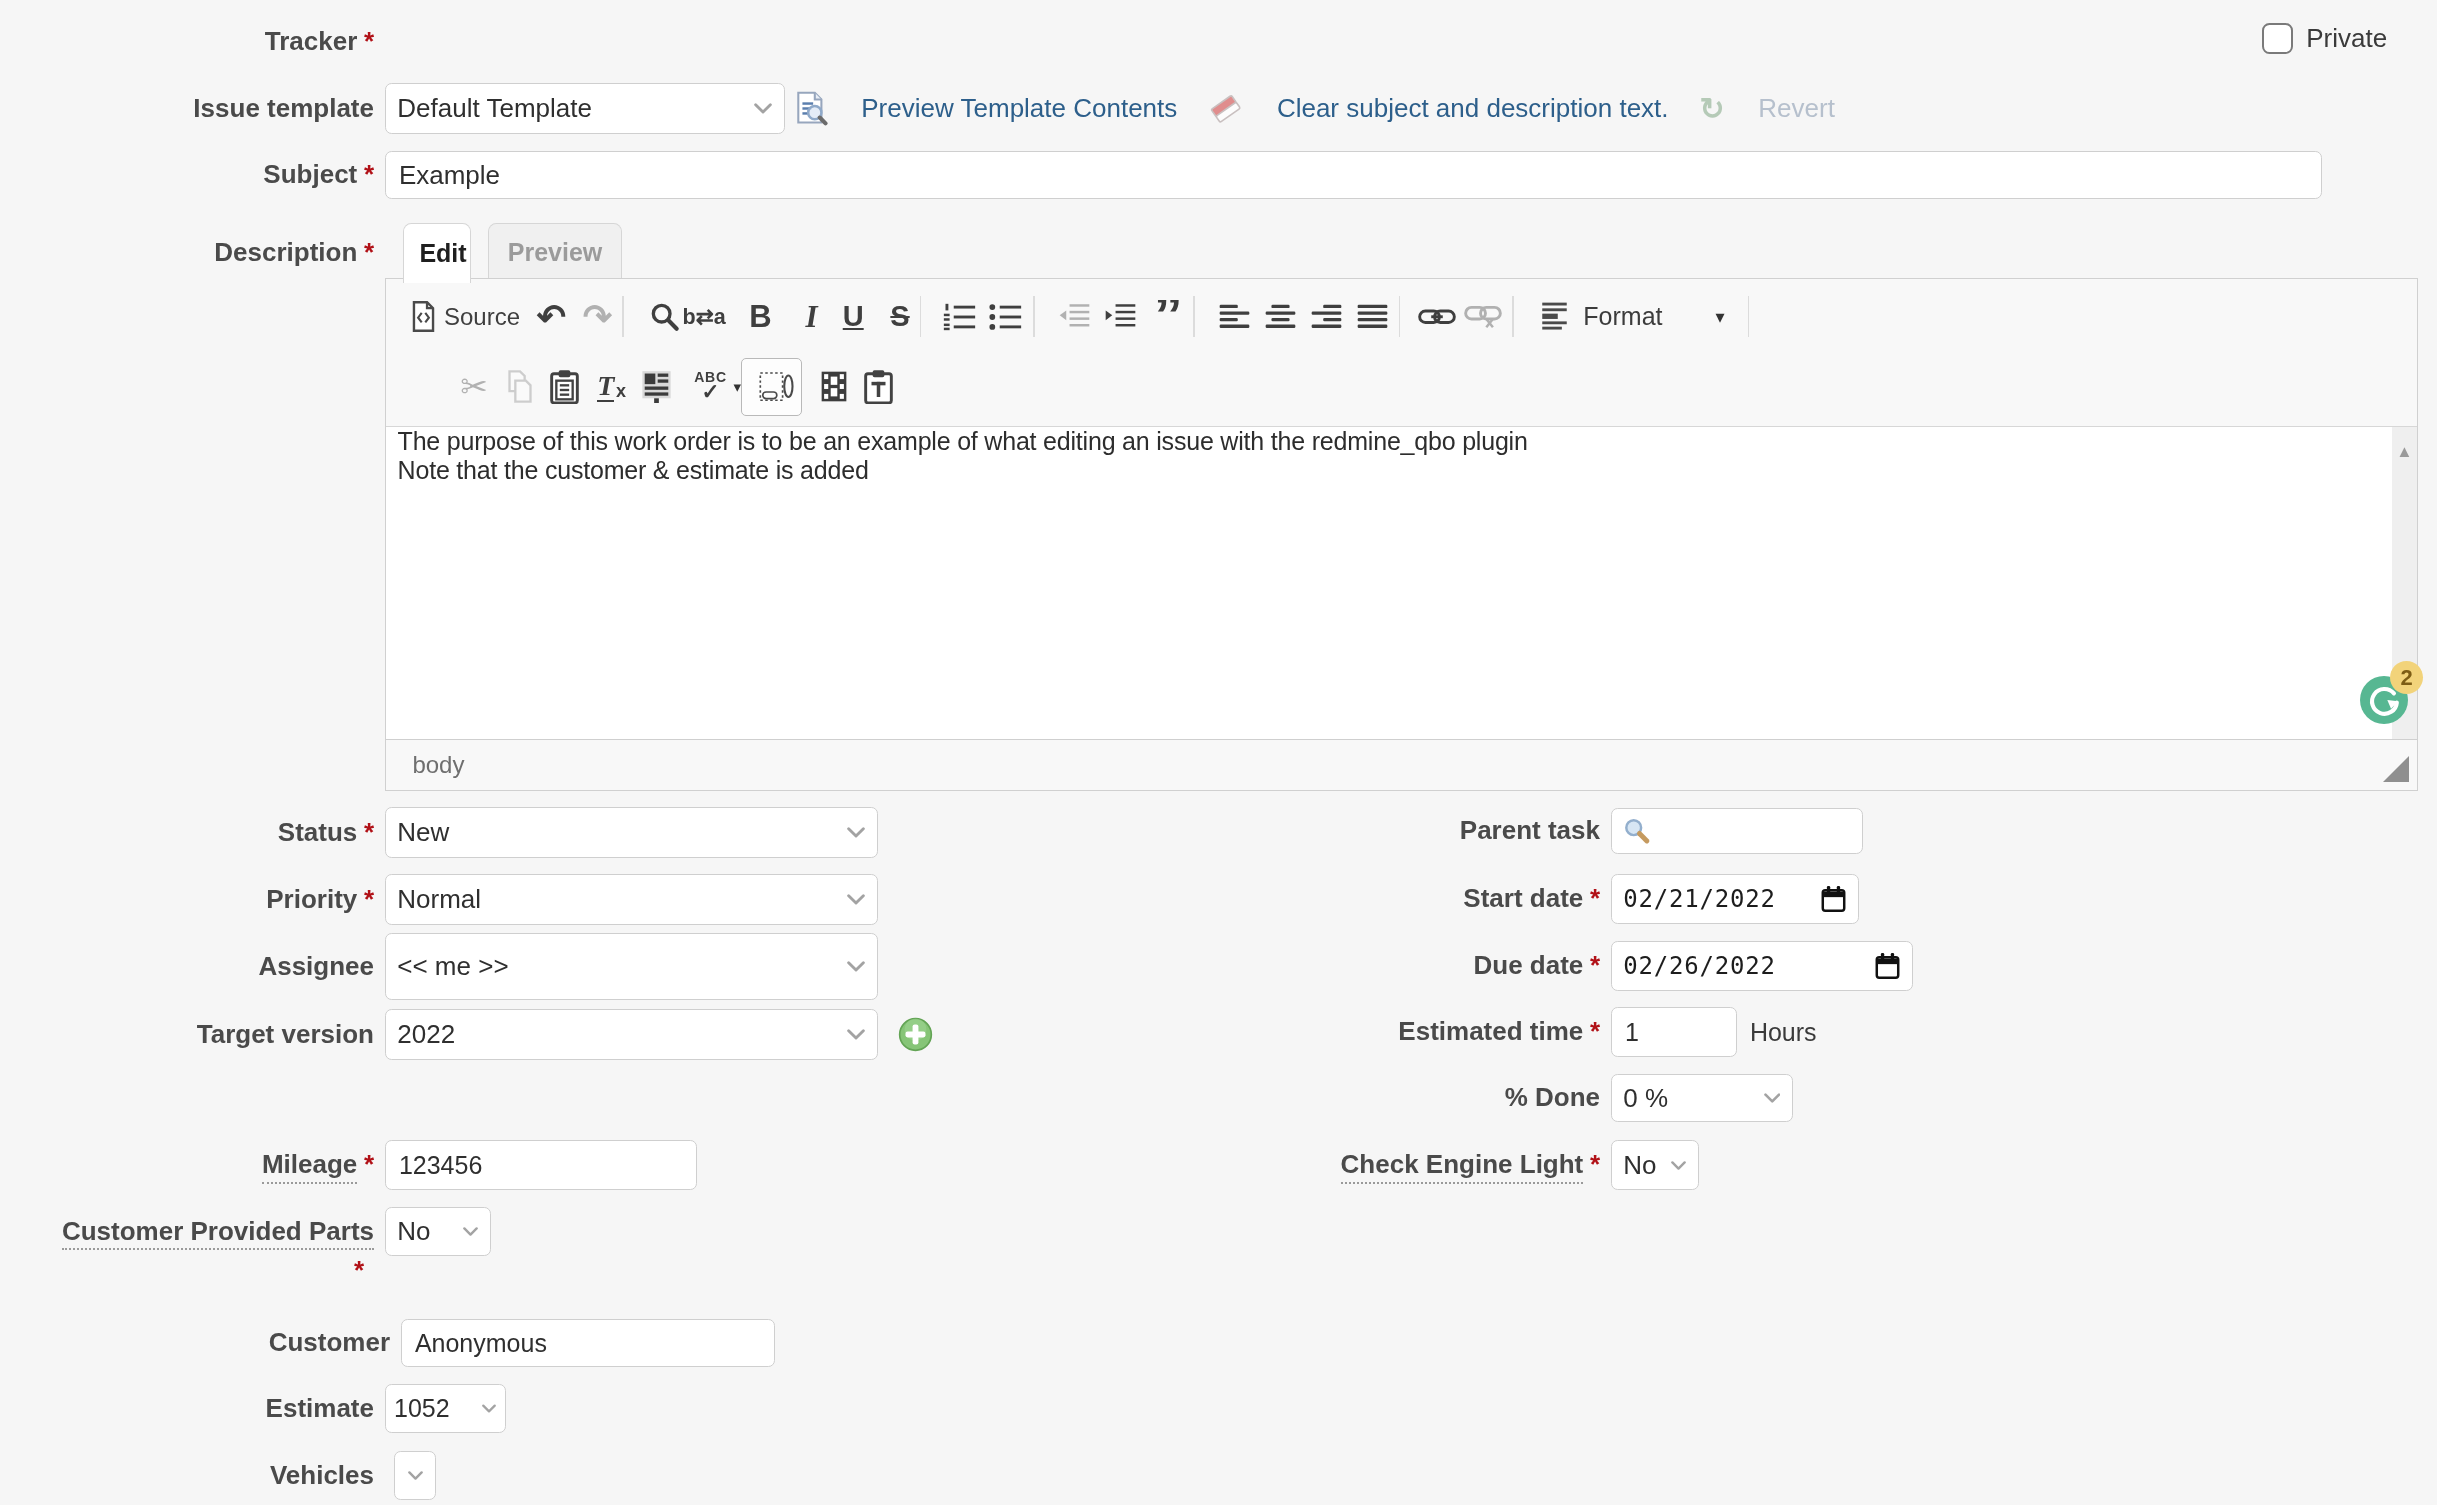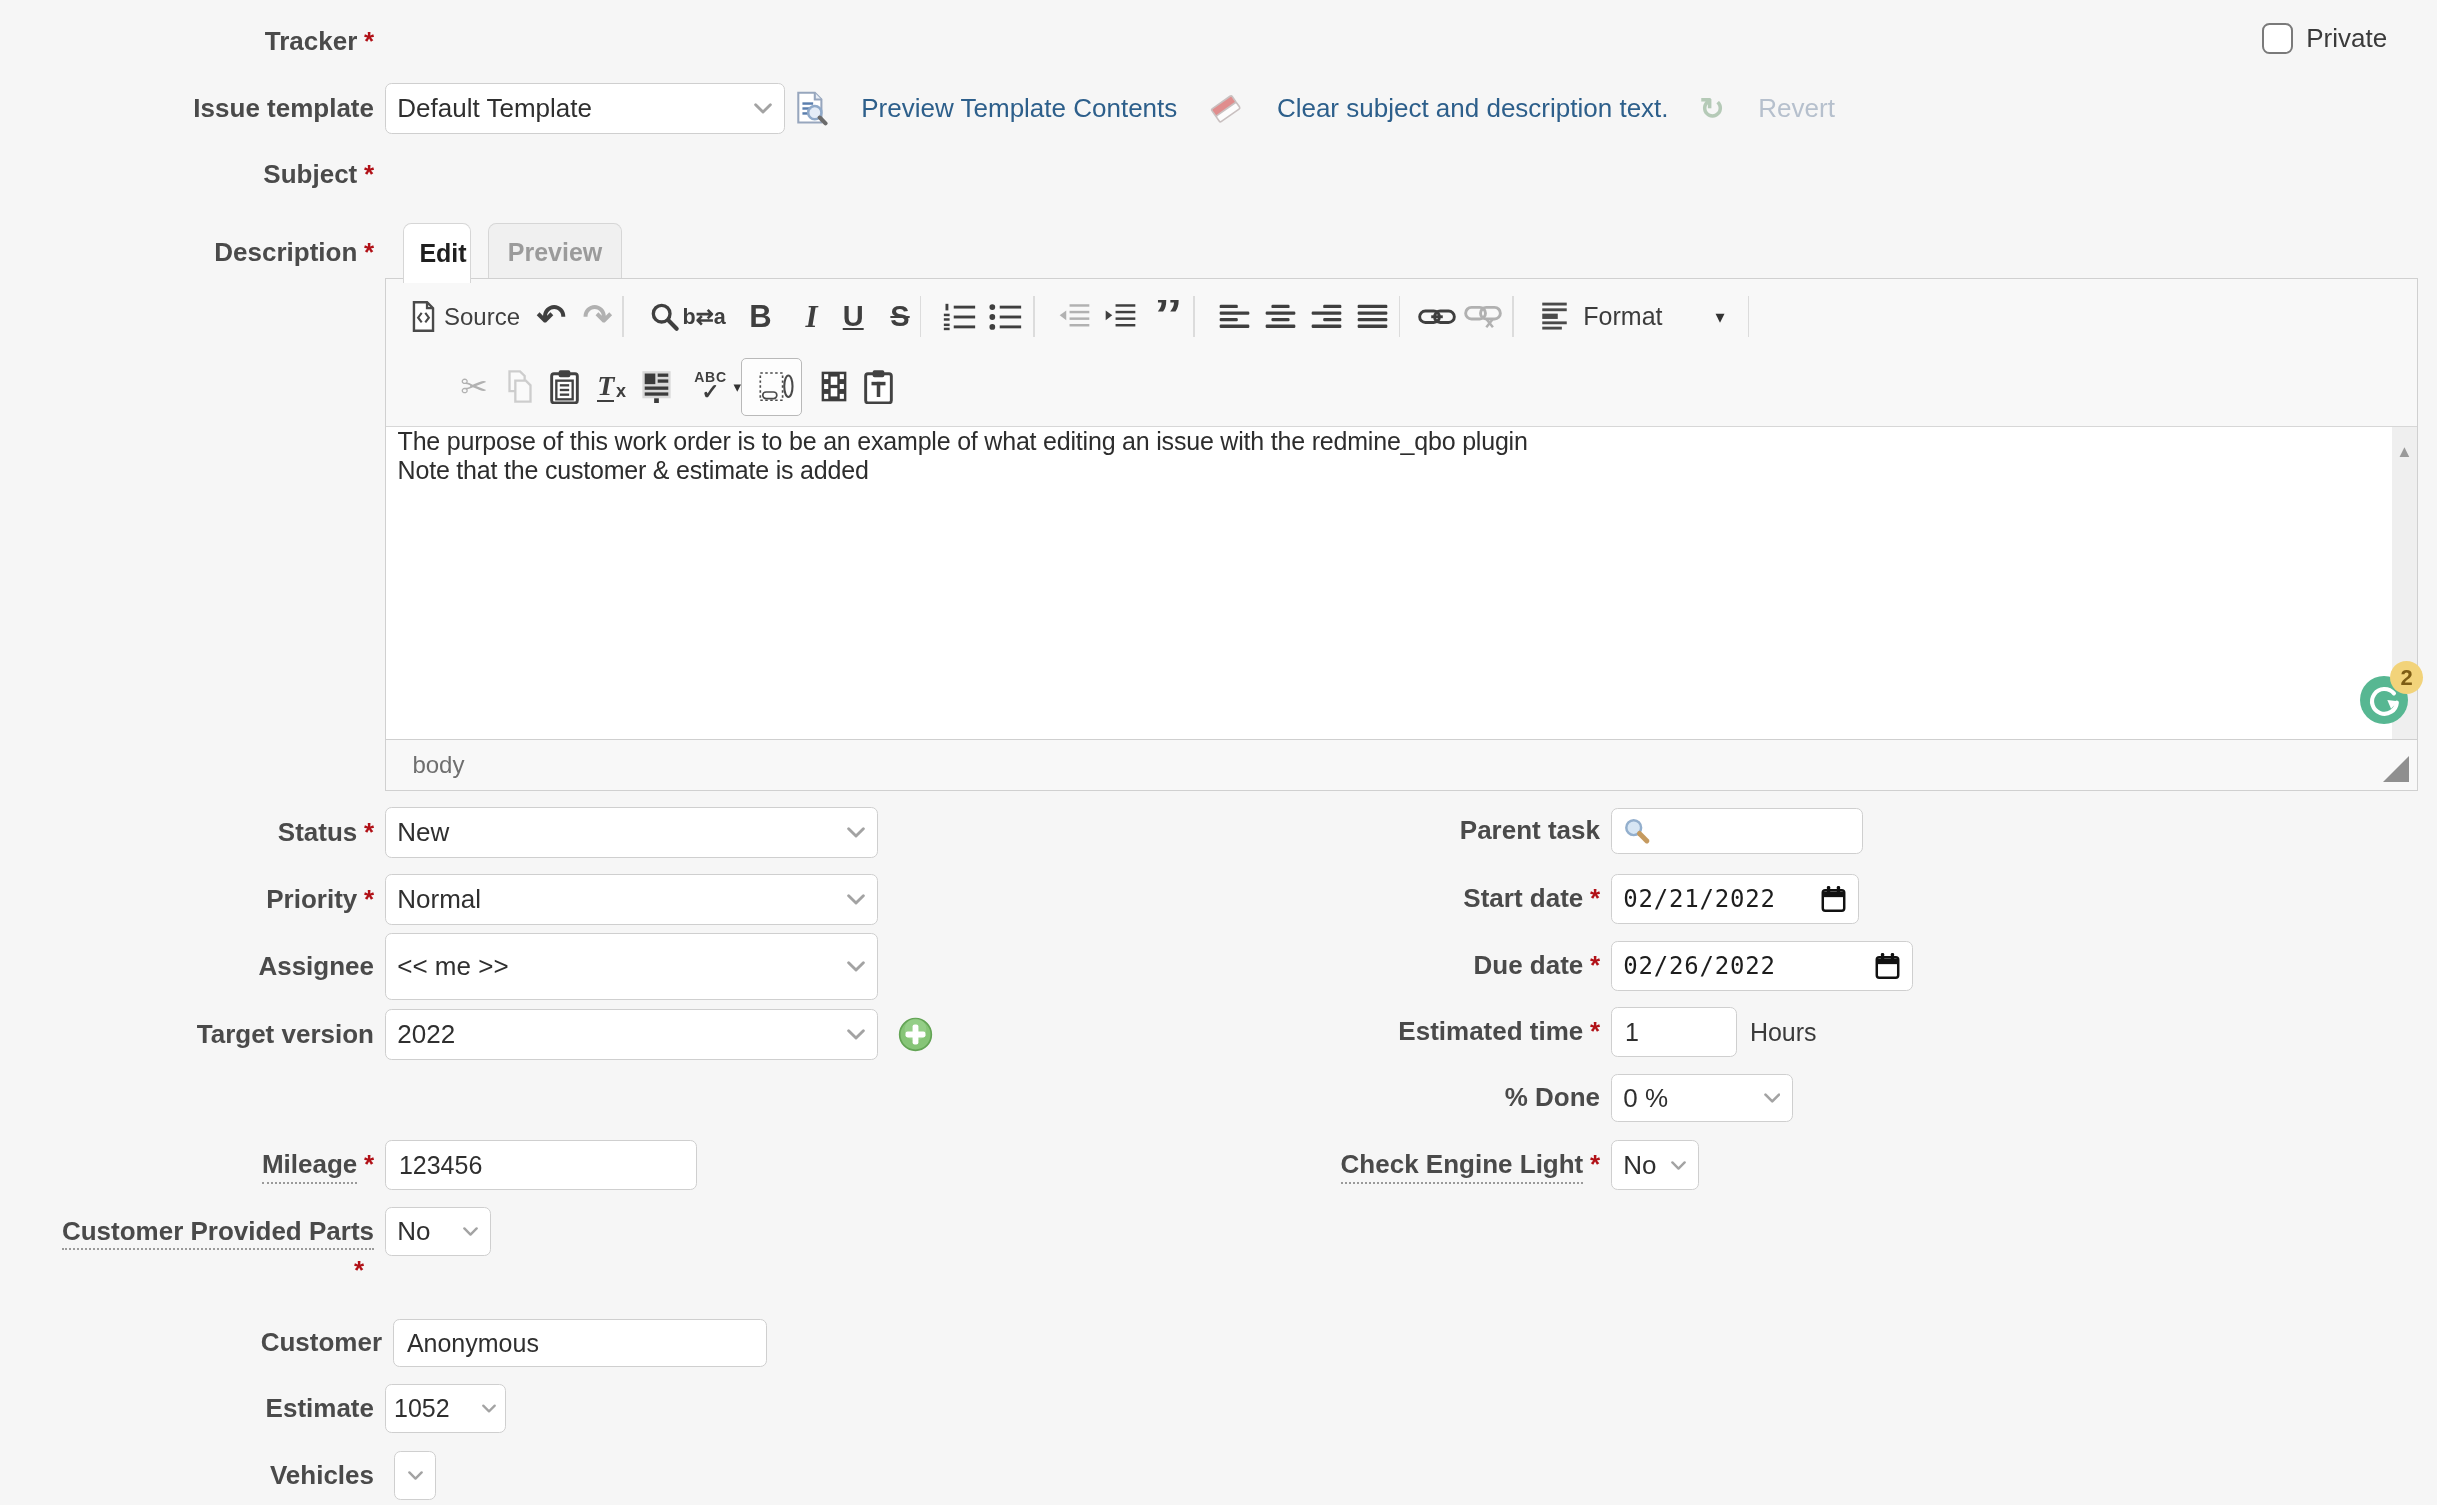--- a/index.html
+++ b/index.html
@@ -123,20 +123,21 @@
       <a class="link">Clear subject and description text.</a>
       <span class="sp36"></span>
       <span class="revert-ic">↻</span>
       <a class="link disabled">Revert</a>
     </div>
   </div>
 
   <div class="row" style="left:0;top:151px;height:48px">
     <div class="lbl"><span>Subject</span><span class="req">*</span></div>
     <div class="gap"></div>
+    <input class="txt" style="width: 1937px; height: 48px;" type="text" value="Example">
   </div>
 
   <div class="row" style="left:0;top:225px;height:55px">
     <div class="lbl"><span>Description</span><span class="req">*</span></div>
   </div>
 
   <div class="tab tab-edit">Edit</div>
   <div class="tab tab-preview">Preview</div>
 
   <div class="editor">
@@ -534,21 +535,21 @@
     <div class="select" style="width:106px;height:49px">
       <span class="val">No</span>
       <svg class="chev" width="15" height="9" viewBox="0 0 22 13">
           <path d="M2 2 L11 11 L20 2" fill="none" stroke="#a3a3a3" stroke-width="3.5" stroke-linecap="round" stroke-linejoin="round"></path>
         </svg>
     </div>
   </div>
   <div class="row" style="left:0;top:1253px;height:36px">
     <div class="lbl"><span class="req" style="margin-right:10px">*</span></div>
   </div>
-  <div class="row" style="left:8px;top:1319px;height:48px">
+  <div class="row" style="left:16px;top:1319px;height:48px">
     <div class="lbl">Customer</div>
     <div class="gap"></div>
     <input class="txt" style="width: 374px; height: 48px; font-size: 25px;" type="text" value="Anonymous">
   </div>
   <div class="row" style="left:0;top:1384px;height:49px">
     <div class="lbl">Estimate</div>
     <div class="gap"></div>
     <div class="select" style="width:121px;height:49px;padding:0 8.3px">
       <span class="val" style="font-size:25px">1052</span>
       <svg class="chev" width="14" height="9" viewBox="0 0 22 13">

